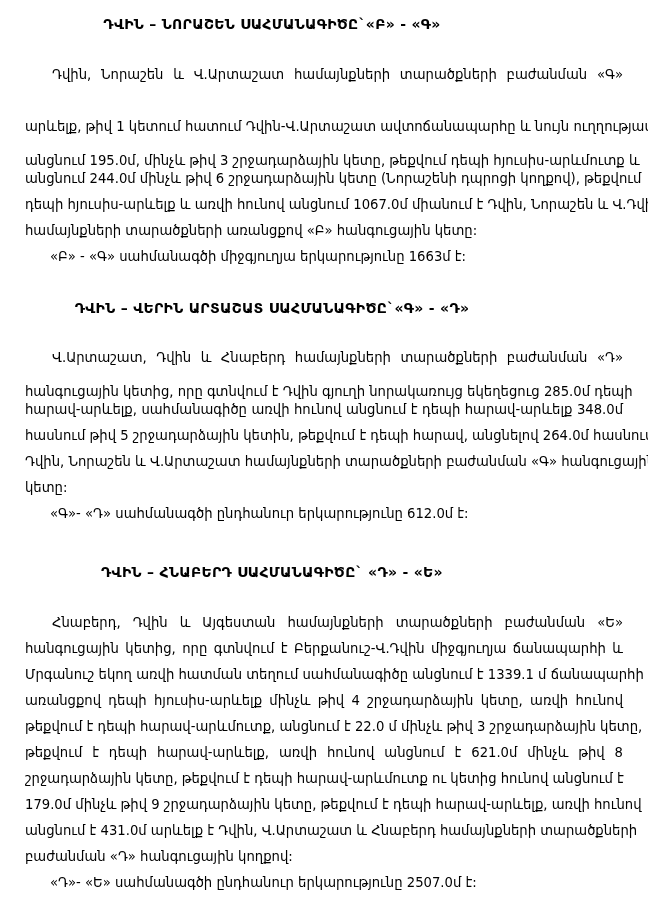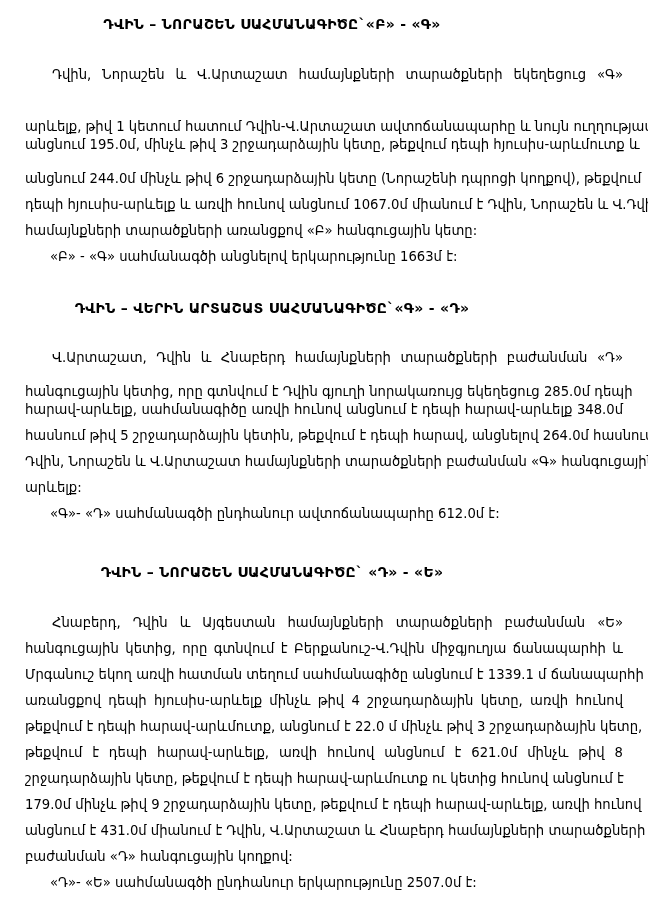--- a/index.html
+++ b/index.html
@@ -19,43 +19,43 @@
   .just { text-align:justify; text-align-last:justify; }
   .indent { left:52px; width:571px; }
   .sum { left:50px; }
 </style>
 </head>
 <body>
 
 <div class="page">
 
   <div class="title" style="top:16px">ԴՎԻՆ – ՆՈՐԱՇԵՆ  ՍԱՀՄԱՆԱԳԻԾԸ`«Բ» - «Գ»</div>
-  <div class="line just indent" style="top:66px">Դվին, Նորաշեն և Վ.Արտաշատ համայնքների տարածքների եկեղեցուց «Գ»</div>
+  <div class="line just indent" style="top:66px">Դվին, Նորաշեն և Վ.Արտաշատ համայնքների տարածքների բաժանման «Գ»</div>
   <div class="line just" style="top:118px">արևելք, թիվ 1 կետում հատում Դվին-Վ.Արտաշատ ավտոճանապարհը և նույն ուղղությամբ</div>
-  <div class="line just" style="top:136px">անցնում 195.0մ, մինչև թիվ 3 շրջադարձային կետը, թեքվում դեպի հյուսիս-արևմուտք և</div>
+  <div class="line just" style="top:152px">անցնում 195.0մ, մինչև թիվ 3 շրջադարձային կետը, թեքվում դեպի հյուսիս-արևմուտք և</div>
   <div class="line just" style="top:170px">անցնում 244.0մ մինչև թիվ 6 շրջադարձային կետը (Նորաշենի դպրոցի կողքով), թեքվում</div>
   <div class="line just" style="top:196px">դեպի հյուսիս-արևելք և առվի հունով անցնում 1067.0մ միանում է Դվին, Նորաշեն և Վ.Դվին</div>
   <div class="line" style="top:222px">համայնքների տարածքների առանցքով «Բ» հանգուցային կետը:</div>
-  <div class="line sum" style="top:248px">«Բ» - «Գ» սահմանագծի անցնելով երկարությունը 1663մ է:</div>
+  <div class="line sum" style="top:248px">«Բ» - «Գ» սահմանագծի միջգյուղյա երկարությունը 1663մ է:</div>
 
   <div class="title" style="top:300px">ԴՎԻՆ – ՎԵՐԻՆ ԱՐՏԱՇԱՏ  ՍԱՀՄԱՆԱԳԻԾԸ`«Գ» - «Դ»</div>
   <div class="line just indent" style="top:349px">Վ.Արտաշատ, Դվին և Հնաբերդ համայնքների տարածքների բաժանման «Դ»</div>
   <div class="line just" style="top:383px">հանգուցային կետից, որը գտնվում է Դվին գյուղի նորակառույց եկեղեցուց 285.0մ դեպի</div>
   <div class="line just" style="top:401px">հարավ-արևելք, սահմանագիծը առվի հունով անցնում է դեպի հարավ-արևելք 348.0մ</div>
   <div class="line just" style="top:427px">հասնում թիվ 5 շրջադարձային կետին, թեքվում է դեպի հարավ, անցնելով 264.0մ հասնում է</div>
   <div class="line just" style="top:453px">Դվին, Նորաշեն և Վ.Արտաշատ համայնքների տարածքների բաժանման «Գ» հանգուցային</div>
-  <div class="line" style="top:479px">արևելք:</div>
-  <div class="line sum" style="top:505px">«Գ»- «Դ» սահմանագծի ընդհանուր ավտոճանապարհը 612.0մ է:</div>
+  <div class="line" style="top:479px">կետը:</div>
+  <div class="line sum" style="top:505px">«Գ»- «Դ» սահմանագծի ընդհանուր երկարությունը 612.0մ է:</div>
 
-  <div class="title" style="top:564px">ԴՎԻՆ – ՆՈՐԱՇԵՆ ՍԱՀՄԱՆԱԳԻԾԸ` «Դ» - «Ե»</div>
+  <div class="title" style="top:564px">ԴՎԻՆ – ՀՆԱԲԵՐԴ ՍԱՀՄԱՆԱԳԻԾԸ` «Դ» - «Ե»</div>
   <div class="line just indent" style="top:614px">Հնաբերդ, Դվին և Այգեստան համայնքների տարածքների բաժանման «Ե»</div>
   <div class="line just" style="top:640px">հանգուցային կետից, որը գտնվում է Բերքանուշ-Վ.Դվին միջգյուղյա ճանապարհի և</div>
   <div class="line just" style="top:666px">Մրգանուշ եկող առվի հատման տեղում սահմանագիծը անցնում է 1339.1 մ ճանապարհի</div>
   <div class="line just" style="top:692px">առանցքով  դեպի հյուսիս-արևելք մինչև թիվ 4 շրջադարձային կետը, առվի հունով</div>
   <div class="line just" style="top:718px">թեքվում է դեպի հարավ-արևմուտք, անցնում է 22.0 մ մինչև թիվ 3 շրջադարձային կետը,</div>
   <div class="line just" style="top:744px">թեքվում է դեպի հարավ-արևելք, առվի հունով անցնում է 621.0մ մինչև թիվ 8</div>
   <div class="line just" style="top:770px">շրջադարձային կետը, թեքվում է դեպի հարավ-արևմուտք ու կետից հունով անցնում է</div>
   <div class="line just" style="top:796px">179.0մ մինչև թիվ 9 շրջադարձային կետը, թեքվում է դեպի հարավ-արևելք, առվի հունով</div>
-  <div class="line just" style="top:822px">անցնում է 431.0մ միանում է Դվին, Վ.Արտաշատ և Հնաբերդ համայնքների տարածքների</div>
+  <div class="line just" style="top:822px">անցնում է 431.0մ արևելք է Դվին, Վ.Արտաշատ և Հնաբերդ համայնքների տարածքների</div>
   <div class="line" style="top:848px">բաժանման «Դ» հանգուցային կողքով:</div>
   <div class="line sum" style="top:874px">«Դ»- «Ե» սահմանագծի ընդհանուր երկարությունը  2507.0մ է:</div>
 
 </div>
 
 </body></html>

